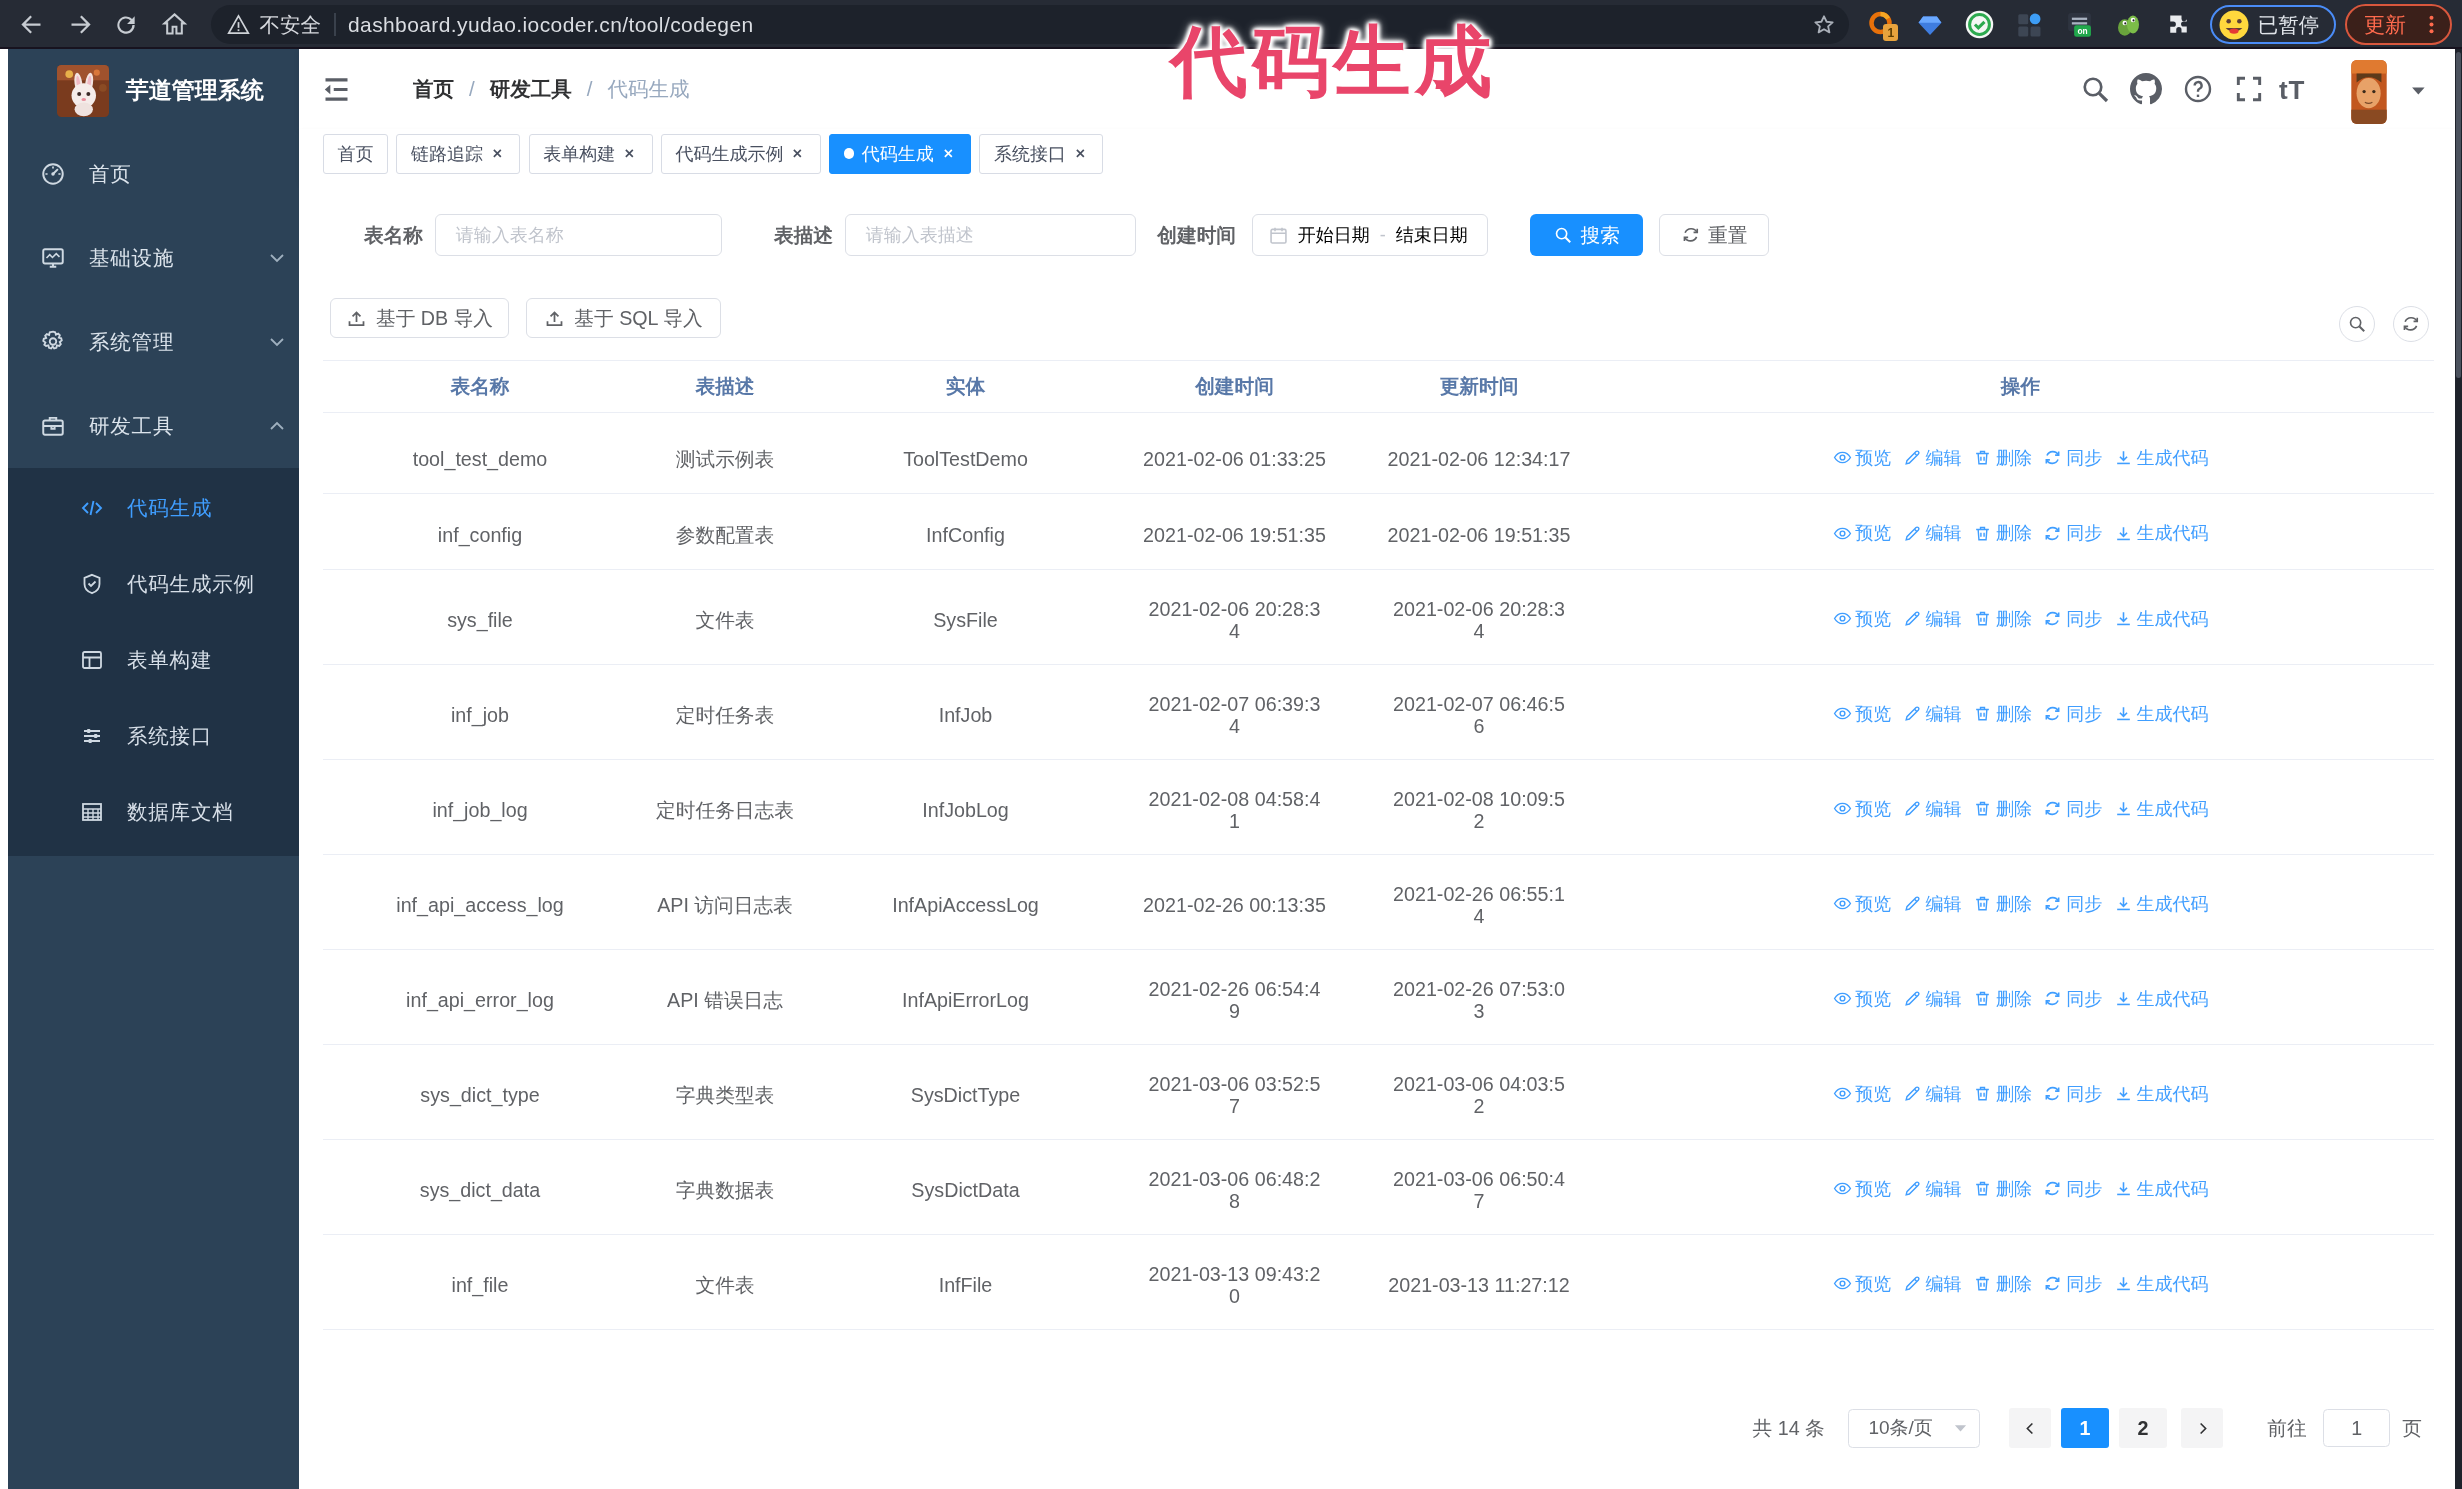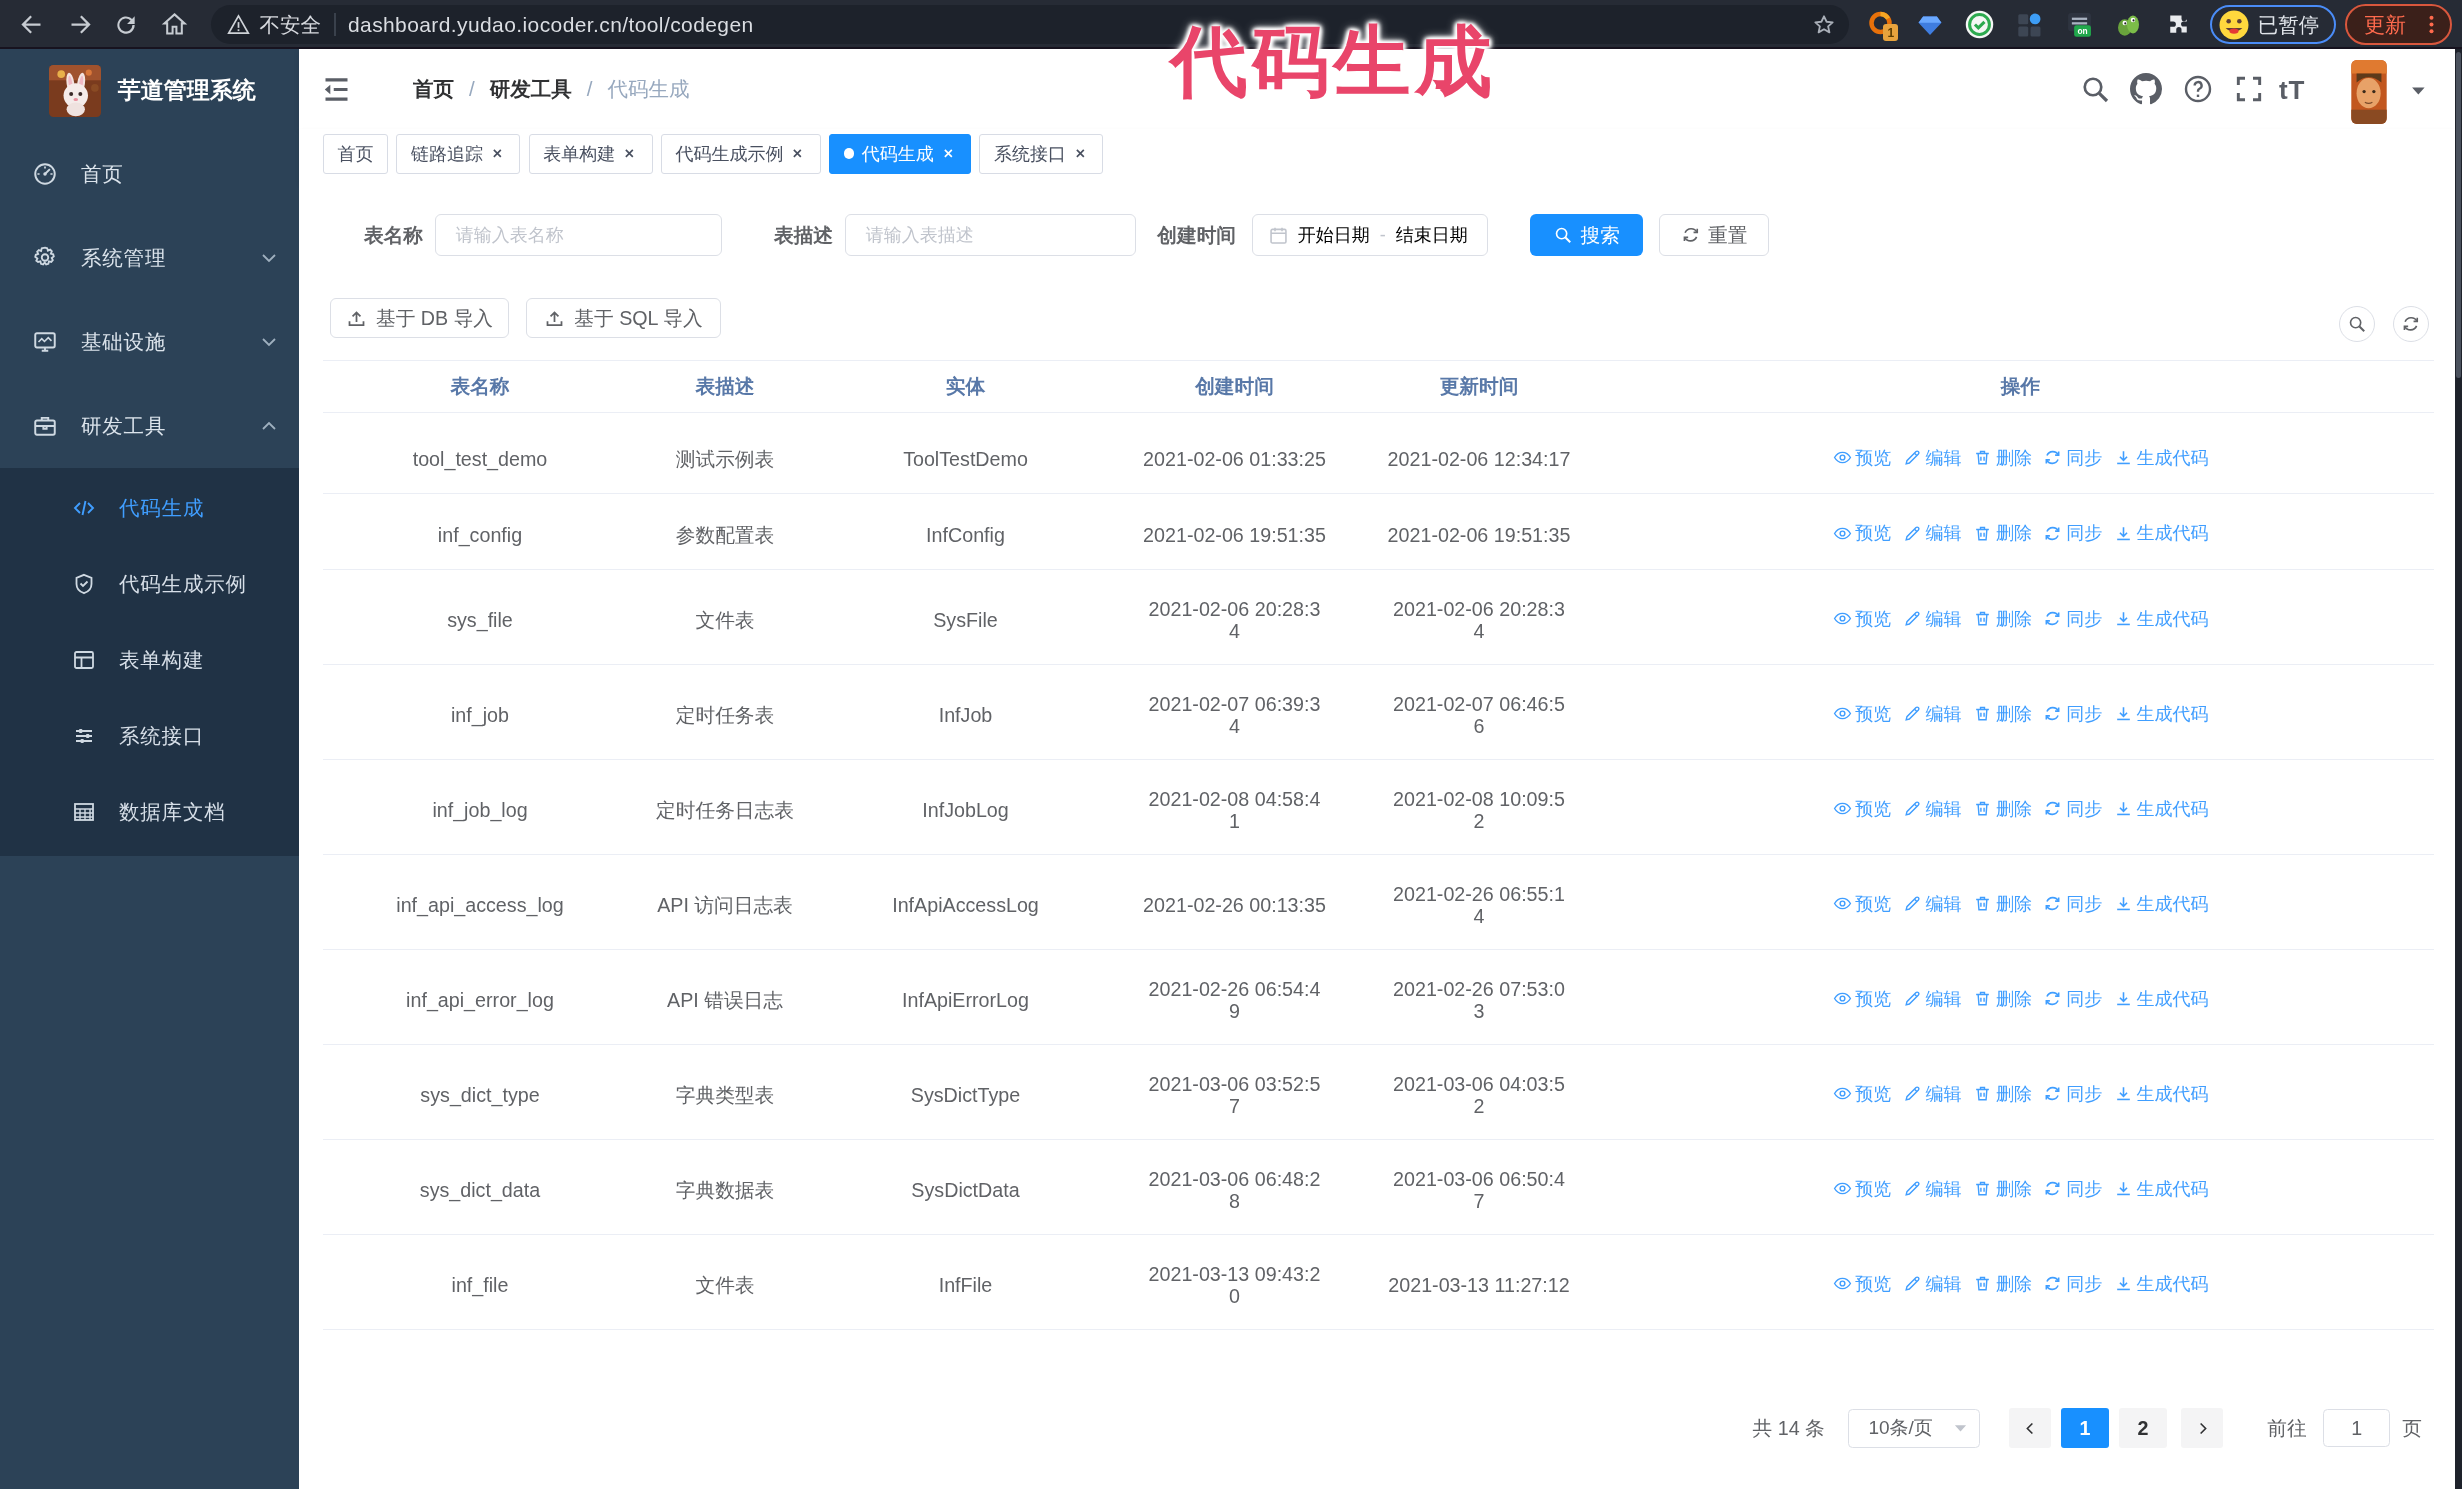--- a/index.html
+++ b/index.html
@@ -24,21 +24,21 @@
   #paused-label { font-size:20.5px; color:#e0e4e9; margin-left:7.6px; }
   #update-pill { margin-left:9px; height:41px; background:#3b201a; border:2.3px solid #d9573d; border-radius:20.5px; display:flex; align-items:center; padding:0 7.6px 0 16.7px; flex:0 0 auto; }
   #update-label { font-size:21px; color:#ff6a4d; }
   #update-dots { color:#ff6a4d; margin-left:13.6px; }
 
   
   #page-scrollbar { position:absolute; right:0; top:49px; width:6.8px; height:1440px; background:#1e222b; }
   #page-scrollbar .thumb { position:absolute; left:0.8px; top:3px; width:5.3px; height:326px; background:#4a515d; border-radius:3px; }
 
   
-  #sidebar { position:absolute; left:0; top:49px; width:299px; height:1440px; background:#2c4257; overflow:hidden; }
+  #sidebar { position:absolute; left:8px; top:49px; width:299px; height:1440px; background:#2c4257; overflow:hidden; }
   #logo-row { display:flex; align-items:center; height:83px; padding-left:49px; }
   #logo-img { width:52px; height:52px; border-radius:4.5px; overflow:hidden; flex:0 0 auto; }
   #logo-title { color:#fff; font-size:23px; font-weight:600; margin-left:16.7px; white-space:nowrap; }
   .menu-item { position:relative; height:84px; display:flex; align-items:center; color:#dce4ec; }
   .menu-item .mi-icon { width:26px; height:26px; margin-left:32px; color:#cfd9e2; flex:0 0 auto; }
   .menu-item .mi-label { margin-left:23px; font-size:20.5px; letter-spacing:0.8px; }
   .menu-item .mi-arrow { position:absolute; right:21px; width:18px; height:18px; color:#9fb0bf; }
   #submenu { background:#203245; padding:1.5px 0 6px 0; }
   .sub-item { position:relative; height:76px; display:flex; align-items:center; color:#d7dfe8; }
   .sub-item .mi-icon { width:24px; height:24px; margin-left:72px; color:#cfd9e2; flex:0 0 auto; }
@@ -401,33 +401,33 @@
   <div class="menu-item">
     <svg class="mi-icon" viewBox="0 0 34 34" width="26" height="26">
           <use href="#i-gauge"></use>
         </svg>
     <span class="mi-label">首页</span>
 
   </div>
 
   <div class="menu-item">
     <svg class="mi-icon" viewBox="0 0 34 34" width="26" height="26">
-          <use href="#i-gear"></use>
-        </svg>
-    <span class="mi-label">系统管理</span>
+          <use href="#i-monitor"></use>
+        </svg>
+    <span class="mi-label">基础设施</span>
     <svg class="mi-arrow" viewBox="0 0 24 24" width="18" height="18">
           <use href="#i-chevron-down"></use>
         </svg>
   </div>
 
   <div class="menu-item">
     <svg class="mi-icon" viewBox="0 0 34 34" width="26" height="26">
-          <use href="#i-monitor"></use>
-        </svg>
-    <span class="mi-label">基础设施</span>
+          <use href="#i-gear"></use>
+        </svg>
+    <span class="mi-label">系统管理</span>
     <svg class="mi-arrow" viewBox="0 0 24 24" width="18" height="18">
           <use href="#i-chevron-down"></use>
         </svg>
   </div>
 
   <div class="menu-item">
     <svg class="mi-icon" viewBox="0 0 34 34" width="26" height="26">
           <use href="#i-briefcase"></use>
         </svg>
     <span class="mi-label">研发工具</span>

